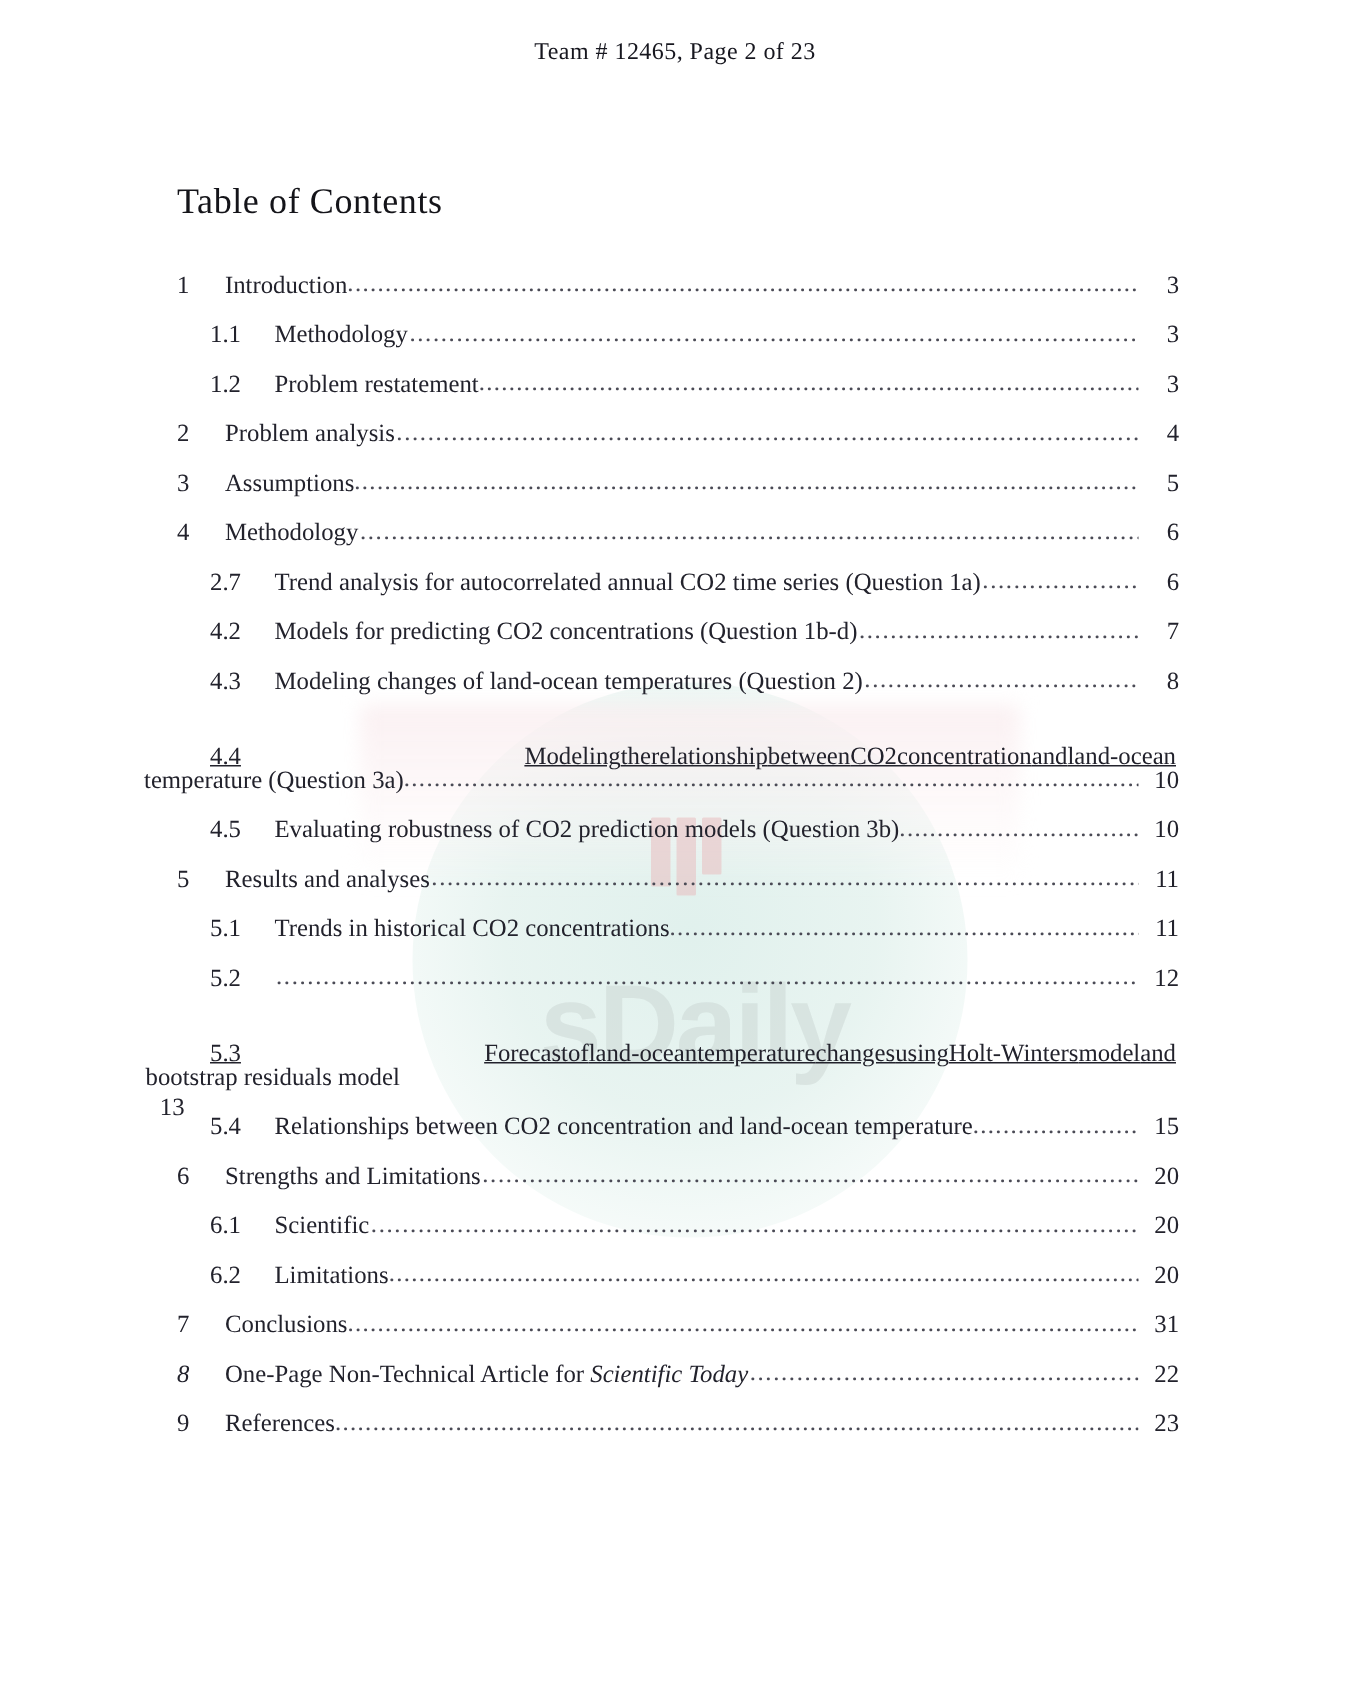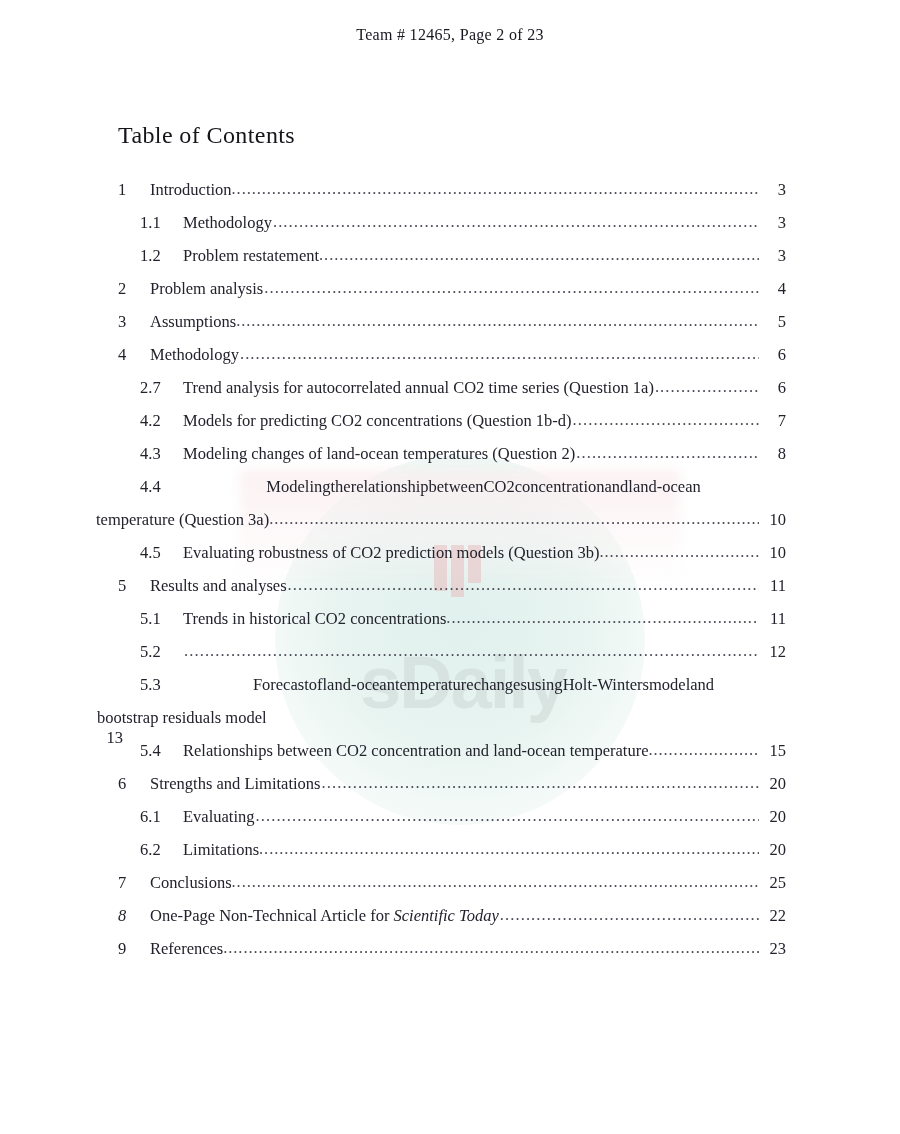--- a/index.html
+++ b/index.html
@@ -165,27 +165,29 @@
     width: 26px;
     font-size: 16.5px;
   }
   .pageno.wide { width: 26px; }
 
   
   .wrap-first {
     display: flex;
     align-items: baseline;
     height: 33px;
+    text-decoration: underline;
   }
   .just {
     flex: 1 1 auto;
     display: flex;
-    justify-content: center;
+    justify-content: flex-end;
     white-space: nowrap;
     padding-right: 2px;
+    margin-top: 17px;
   }
   .wrap-second {
     display: flex;
     align-items: baseline;
     height: 33px;
     margin-left: 0;
   }
   .wrap-second .cont { flex: 0 0 auto; white-space: nowrap; }
 </style>
 </head>
@@ -384,41 +386,41 @@
         <span class="num">6</span>
         <span class="label">Strengths and Limitations</span>
         <span class="leader"></span>
         <span class="pageno wide">20</span>
       </div>
     </div>
 
     <div class="toc-entry lvl2">
       <div class="row">
         <span class="num">6.1</span>
-        <span class="label">Evaluating</span>
+        <span class="label">Scientific</span>
         <span class="leader"></span>
         <span class="pageno wide">20</span>
       </div>
     </div>
 
     <div class="toc-entry lvl2">
       <div class="row">
         <span class="num">6.2</span>
         <span class="label">Limitations</span>
         <span class="leader tight"></span>
         <span class="pageno wide">20</span>
       </div>
     </div>
 
     <div class="toc-entry lvl1">
       <div class="row">
         <span class="num">7</span>
         <span class="label">Conclusions</span>
         <span class="leader tight"></span>
-        <span class="pageno wide">25</span>
+        <span class="pageno wide">31</span>
       </div>
     </div>
 
     <div class="toc-entry lvl1">
       <div class="row">
         <span class="num italic">8</span>
         <span class="label"><span>One-Page Non-Technical Article for </span><span class="it">Scientific Today</span></span>
         <span class="leader"></span>
         <span class="pageno wide">22</span>
       </div>

